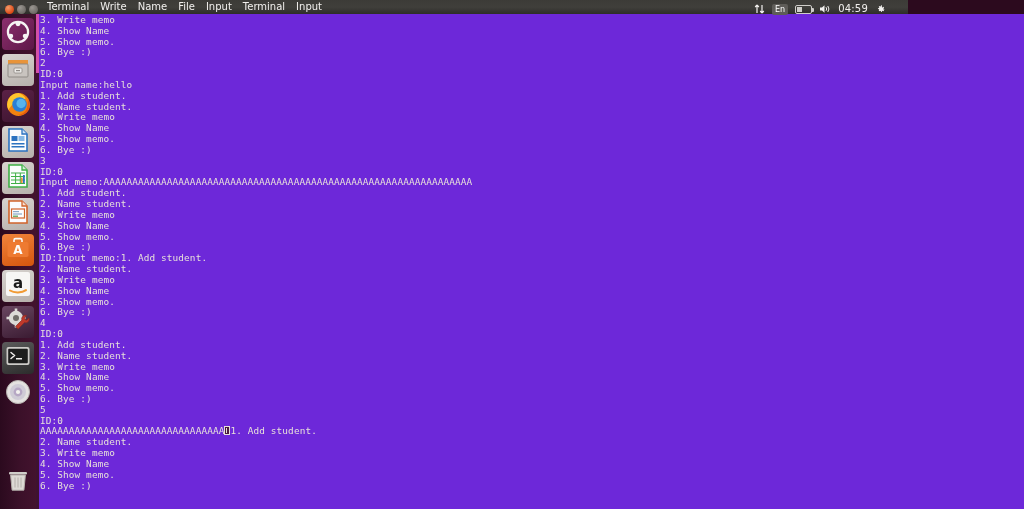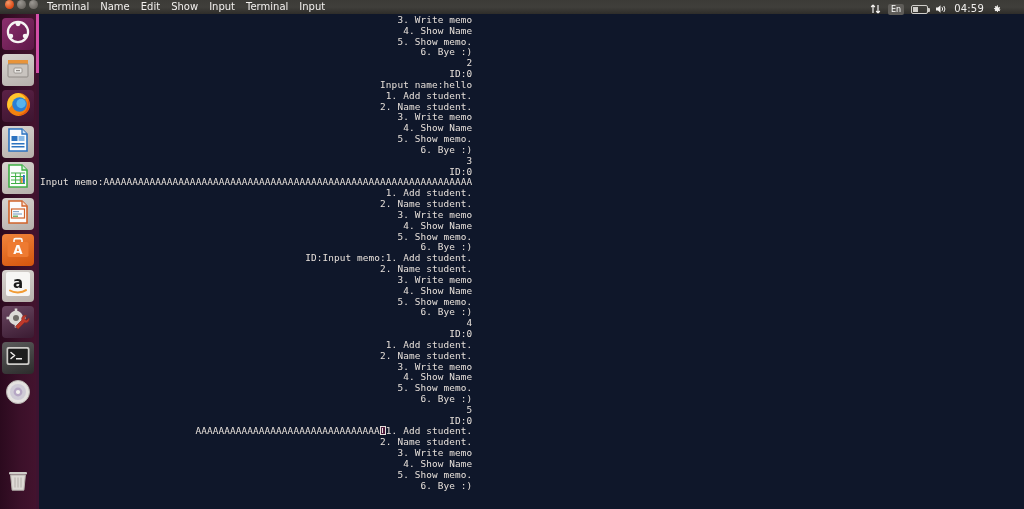--- a/index.html
+++ b/index.html
@@ -6,23 +6,23 @@
   html, body {
     width: 1024px; height: 509px;
     overflow: hidden;
     background: #2c0a1e;
     font-family: "DejaVu Sans", sans-serif;
   }
 
   
   #panel {
     position: absolute; top: 0; left: 0;
-    width: 1024px; height: 14px;
+    width: 908px; height: 14px;
     background: linear-gradient(to bottom, #3c3b37 0%, #403f3b 50%, #2e2d2a 100%);
-    display: flex; align-items: flex-start;
+    display: flex; align-items: flex-end;
     color: #e8e6e3;
     font-size: 9.5px;
     z-index: 40;
     white-space: nowrap;
   }
   #wbuttons { display: flex; align-items: center; gap: 3px; padding: 0 5px 0 5px; }
   .wbtn { width: 9px; height: 9px; border-radius: 50%; display:block; }
   .wbtn.close { background: radial-gradient(circle at 35% 30%, #f19a6a, #dd4814 70%); }
   .wbtn.min   { background: radial-gradient(circle at 35% 30%, #9b9792, #6e6a65 70%); }
   .wbtn.max   { background: radial-gradient(circle at 35% 30%, #9b9792, #6e6a65 70%); }
@@ -122,23 +122,23 @@
 <div id="panel">
 
   <div id="wbuttons">
     <span class="wbtn close"></span>
     <span class="wbtn min"></span>
     <span class="wbtn max"></span>
   </div>
 
   <div id="menus">
     <span class="mi">Terminal</span>
+    <span class="mi">Write</span>
     <span class="mi">Name</span>
-    <span class="mi">Edit</span>
-    <span class="mi">Show</span>
+    <span class="mi">File</span>
     <span class="mi">Input</span>
     <span class="mi">Terminal</span>
     <span class="mi">Input</span>
   </div>
 
   <div id="tray">
     <span class="ti">
       <svg width="11" height="10" viewBox="0 0 11 10">
         <path d="M3 9V1 M3 1 L1.2 3 M3 1 L4.8 3" stroke="#f2f0ee" stroke-width="1.2" fill="none"></path>
         <path d="M8 1V9 M8 9 L6.2 7 M8 9 L9.8 7" stroke="#f2f0ee" stroke-width="1.2" fill="none"></path>
@@ -312,18 +312,18 @@
           <path d="M5.6 7h14.8l-1.5 15.2H7.1z" fill="#ddd9d5" stroke="#b4afaa" stroke-width="1"></path>
           <g stroke="#b4afaa" stroke-width="1">
             <path d="M10 9.5v10 M13 9.5v10 M16 9.5v10"></path>
           </g>
         </svg>
       </span>
     </div>
   </div>
 </div>
 
-<div id="terminal" style="background: #0f172a; text-align: right;">
+<div id="terminal" style="background: #6d28d9;">
   <div id="scrollbar">
     <div id="scroll-thumb" style="height: 59px; top: 0px; background: rgb(211, 79, 168);"></div>
   </div>
   <div id="term-text" style="color: rgb(231, 224, 218);"><div>3. Write memo</div><div>4. Show Name</div><div>5. Show memo.</div><div>6. Bye :)</div><div>2</div><div>ID:0</div><div>Input name:hello</div><div>1. Add student.</div><div>2. Name student.</div><div>3. Write memo</div><div>4. Show Name</div><div>5. Show memo.</div><div>6. Bye :)</div><div>3</div><div>ID:0</div><div>Input memo:AAAAAAAAAAAAAAAAAAAAAAAAAAAAAAAAAAAAAAAAAAAAAAAAAAAAAAAAAAAAAAAA</div><div>1. Add student.</div><div>2. Name student.</div><div>3. Write memo</div><div>4. Show Name</div><div>5. Show memo.</div><div>6. Bye :)</div><div>ID:Input memo:1. Add student.</div><div>2. Name student.</div><div>3. Write memo</div><div>4. Show Name</div><div>5. Show memo.</div><div>6. Bye :)</div><div>4</div><div>ID:0</div><div>1. Add student.</div><div>2. Name student.</div><div>3. Write memo</div><div>4. Show Name</div><div>5. Show memo.</div><div>6. Bye :)</div><div>5</div><div>ID:0</div><div><span>AAAAAAAAAAAAAAAAAAAAAAAAAAAAAAAA</span><span class="cursor-box"></span><span>1. Add student.</span></div><div>2. Name student.</div><div>3. Write memo</div><div>4. Show Name</div><div>5. Show memo.</div><div>6. Bye :)</div></div>
 </div>
 
 </body></html>

